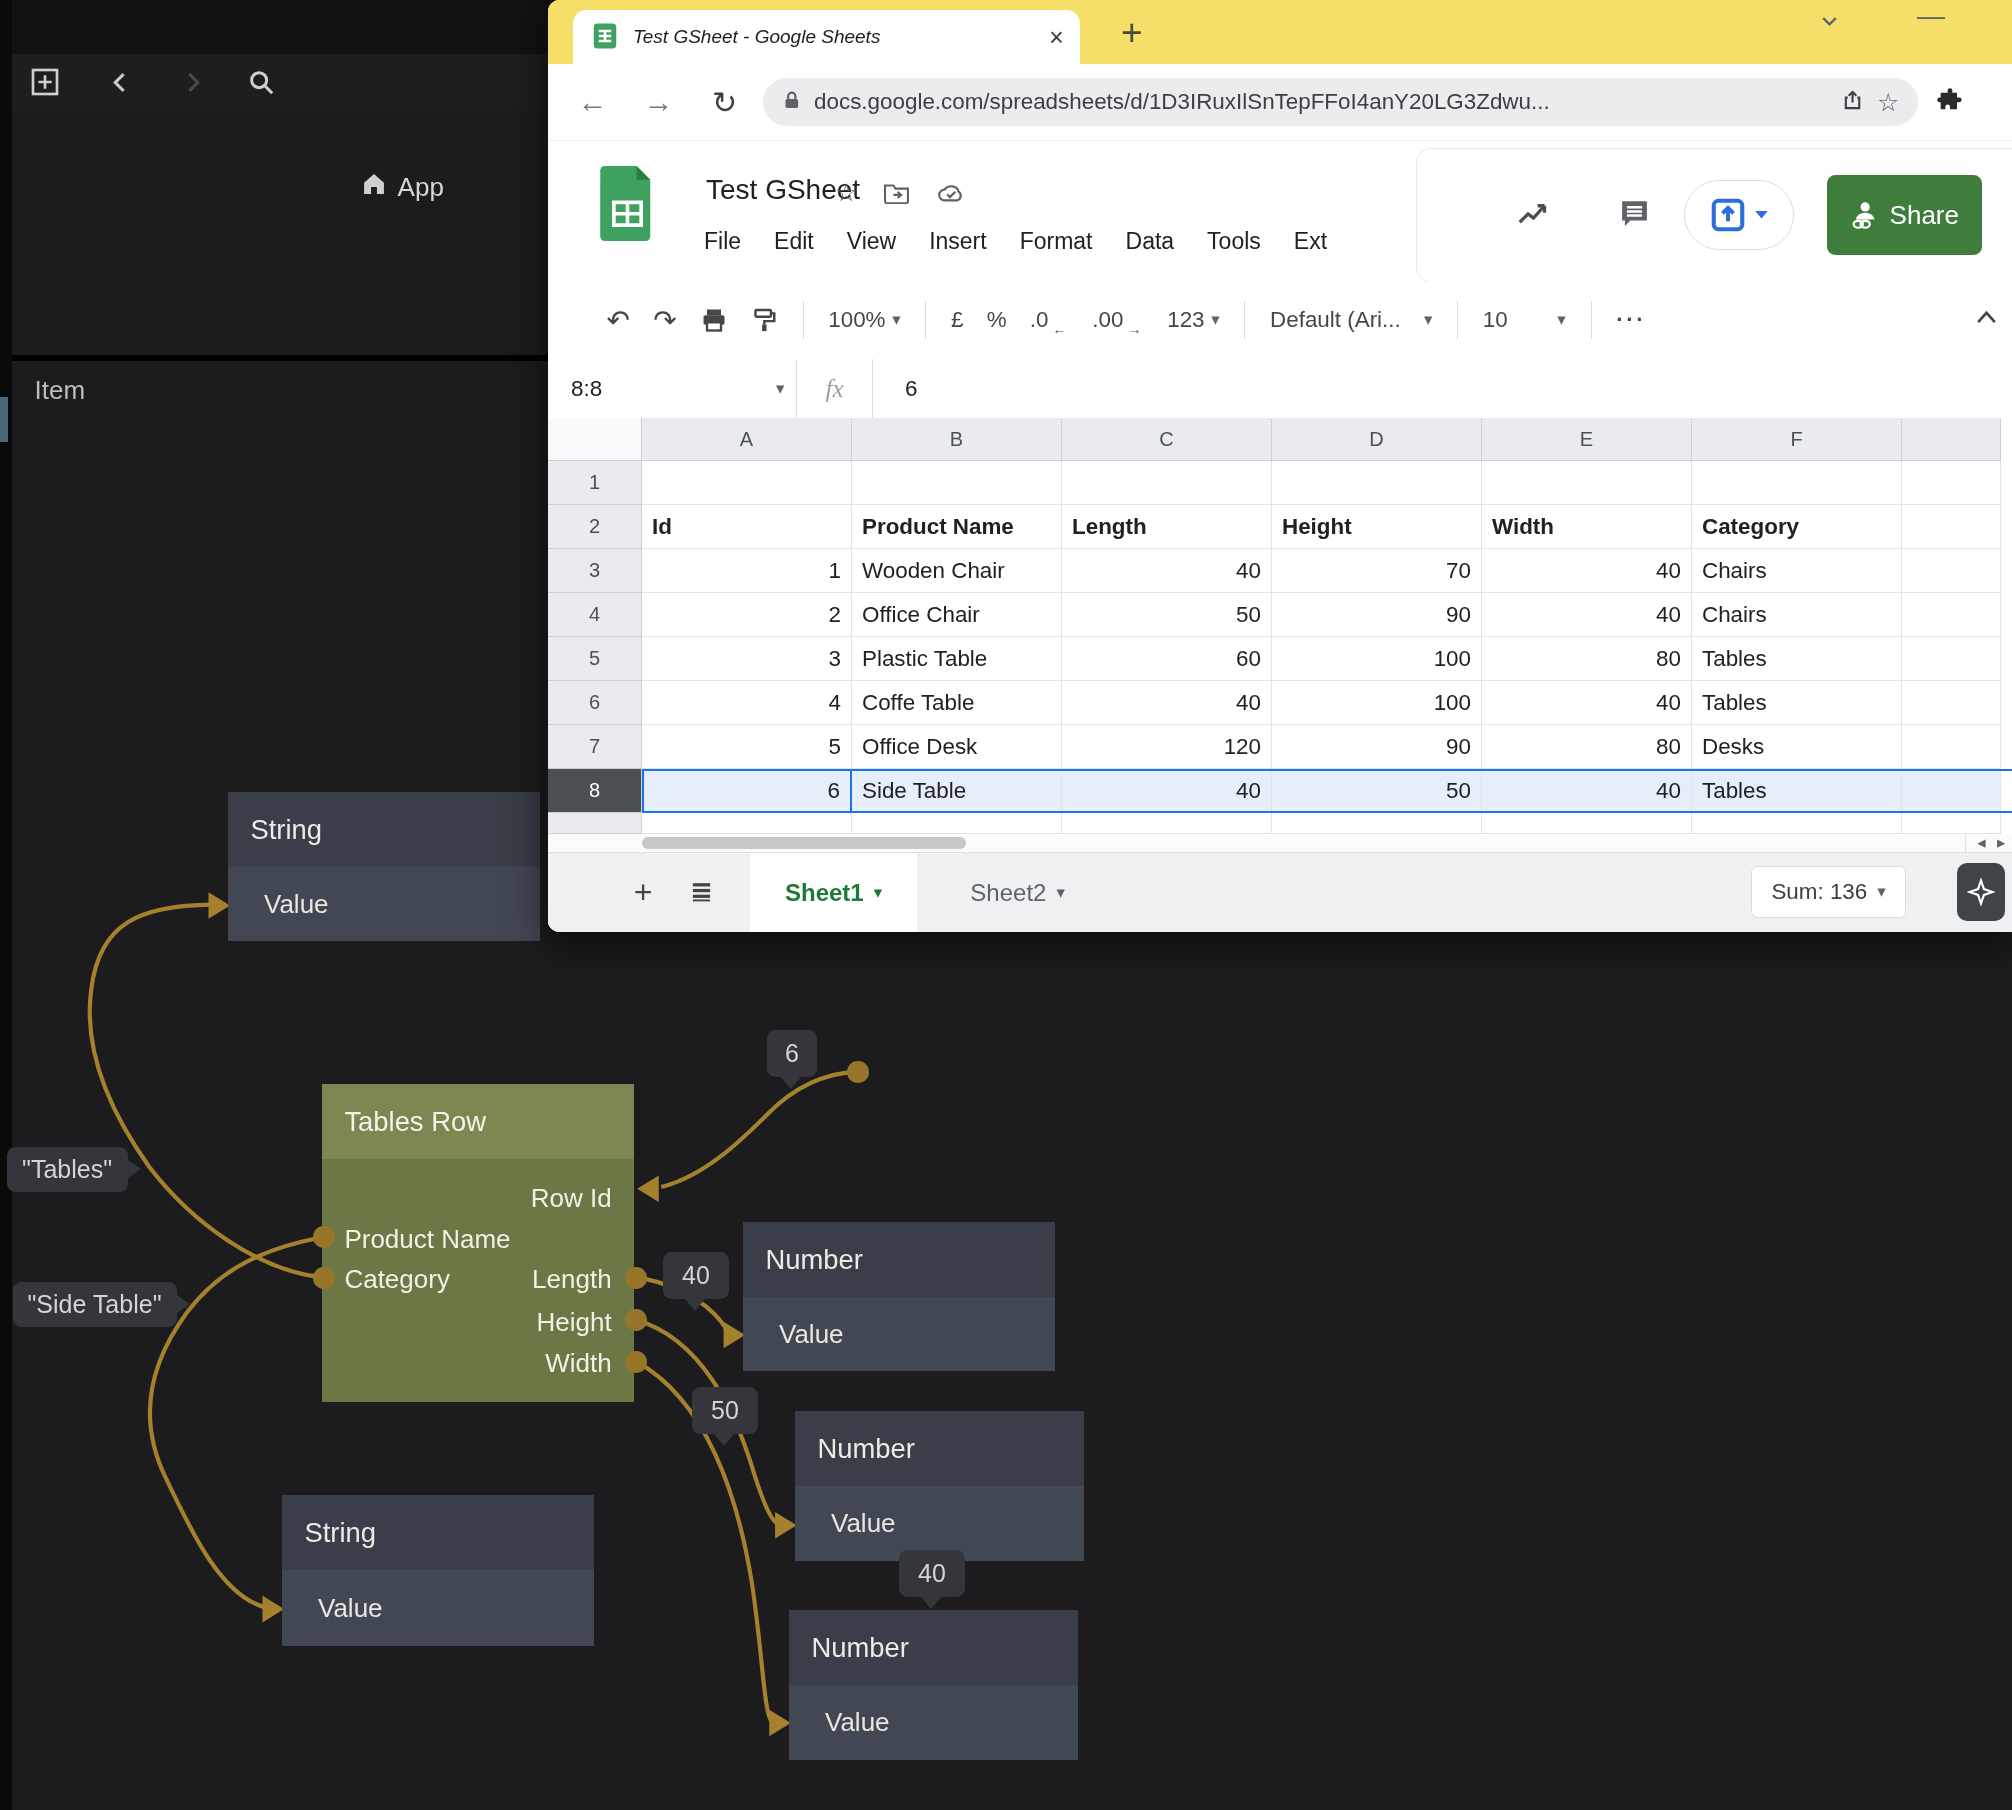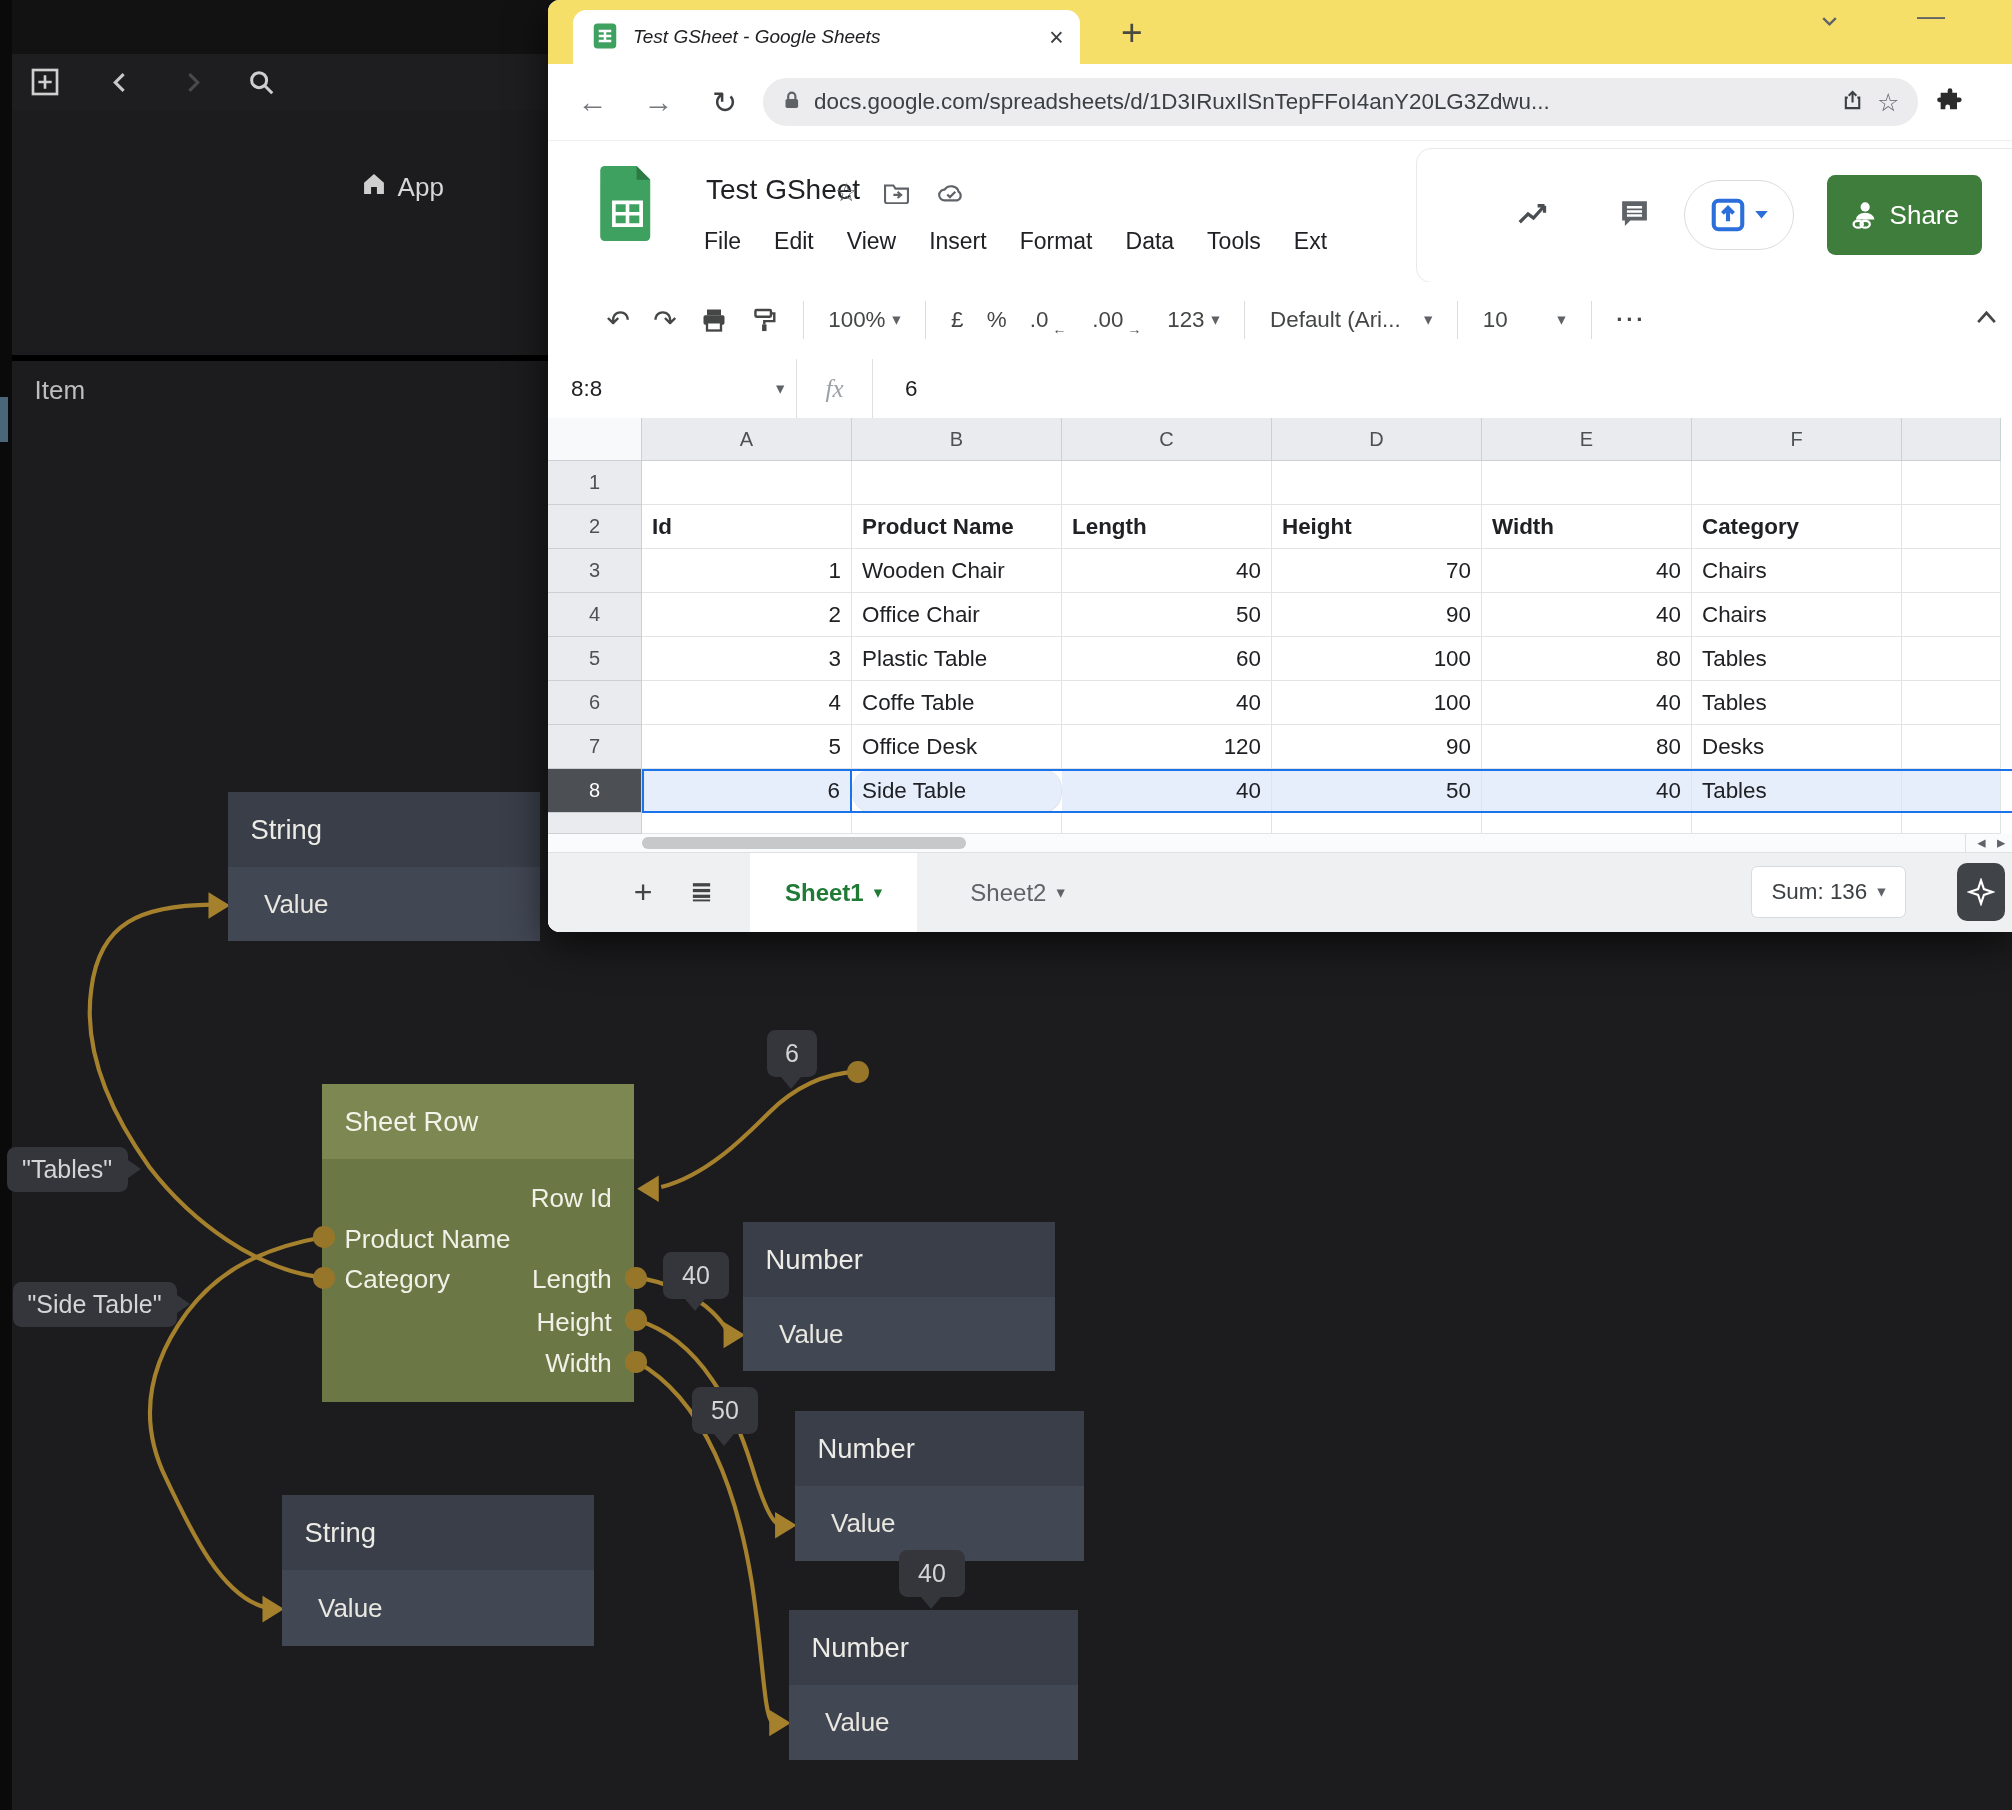--- a/index.html
+++ b/index.html
@@ -164,21 +164,21 @@
     </g>
   </svg>
 
   <div class="node dark" style="left:228px;top:792px;width:312px;">
     <div class="nh">String</div>
     <div class="nb center-port" style="height:74px">Value</div>
   </div>
 
 
   <div class="node green" style="left:322px;top:1084px;width:312px;">
-    <div class="nh">Sheet Row</div>
+    <div class="nh">Tables Row</div>
     <div class="nb" style="height:243px">
       <span class="pl right" style="top:39px">Row Id</span>
       <span class="pl left" style="top:80px">Product Name</span>
       <span class="pl left" style="top:120px">Category</span>
       <span class="pl right" style="top:120px">Length</span>
       <span class="pl right" style="top:163px">Height</span>
       <span class="pl right" style="top:204px">Width</span>
     </div>
   </div>
 
@@ -483,21 +483,21 @@
             <div class="gc" style="width: 210px; height: 44px;">Office Desk</div>
             <div class="gc num" style="width: 210px; height: 44px;">120</div>
             <div class="gc num" style="width: 210px; height: 44px;">90</div>
             <div class="gc num" style="width: 210px; height: 44px;">80</div>
             <div class="gc" style="width: 210px; height: 44px;">Desks</div>
             <div class="gc" style="width: 99px; height: 44px;"></div>
           </div>
           <div class="grow">
             <div class="hcell sel-num" style="width: 94px; height: 44px;">8</div>
             <div class="gc num sel-bg anchor" style="width: 210px; height: 44px;">6</div>
-            <div class="gc sel-bg" style="width: 210px; height: 44px; border-radius: 20px;">Side Table</div>
+            <div class="gc sel-bg" style="width: 210px; height: 44px;">Side Table</div>
             <div class="gc num sel-bg" style="width: 210px; height: 44px;">40</div>
             <div class="gc num sel-bg" style="width: 210px; height: 44px;">50</div>
             <div class="gc num sel-bg" style="width: 210px; height: 44px;">40</div>
             <div class="gc sel-bg" style="width: 210px; height: 44px;">Tables</div>
             <div class="gc sel-bg" style="width: 99px; height: 44px;"></div>
             <div class="sel-line"></div>
           </div>
           <div class="grow">
             <div class="hcell" style="width: 94px; height: 21px;"></div>
             <div class="gc" style="width: 210px; height: 21px;"></div>

